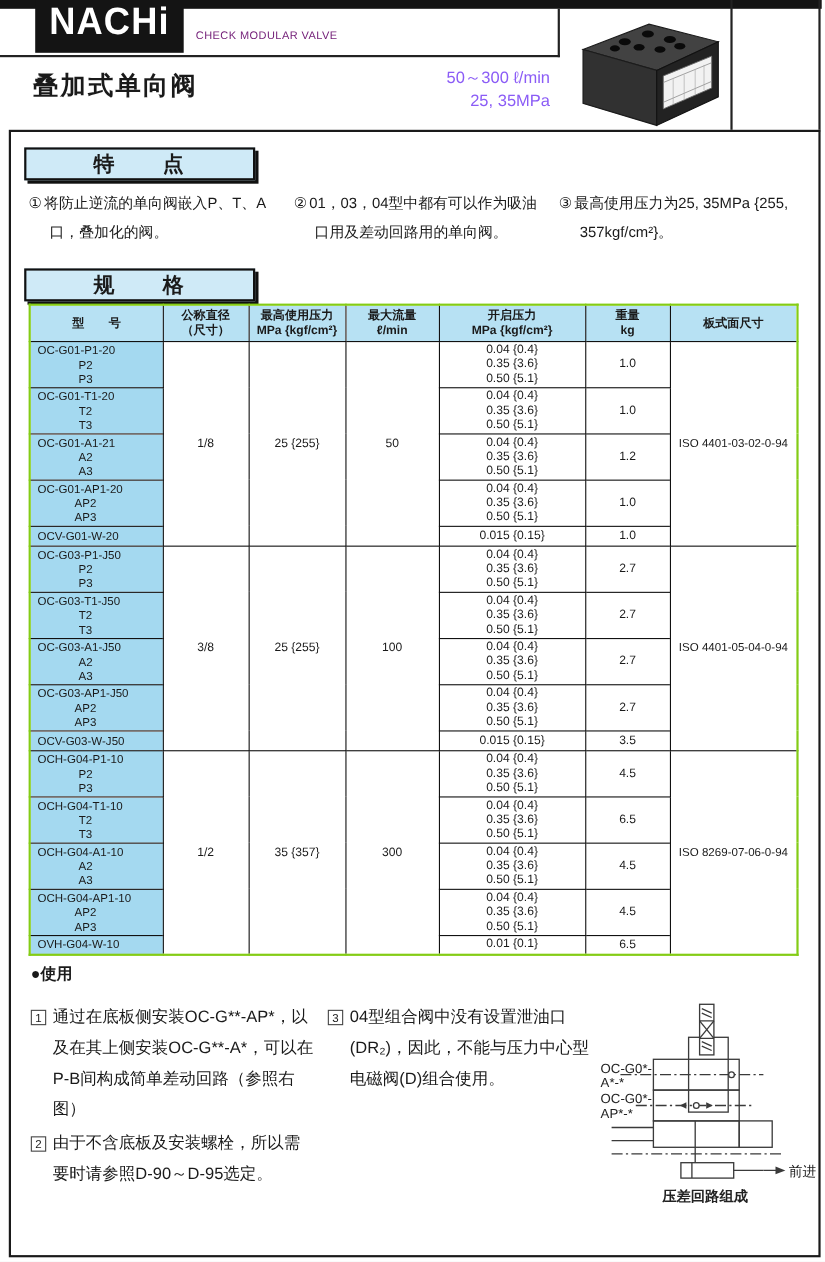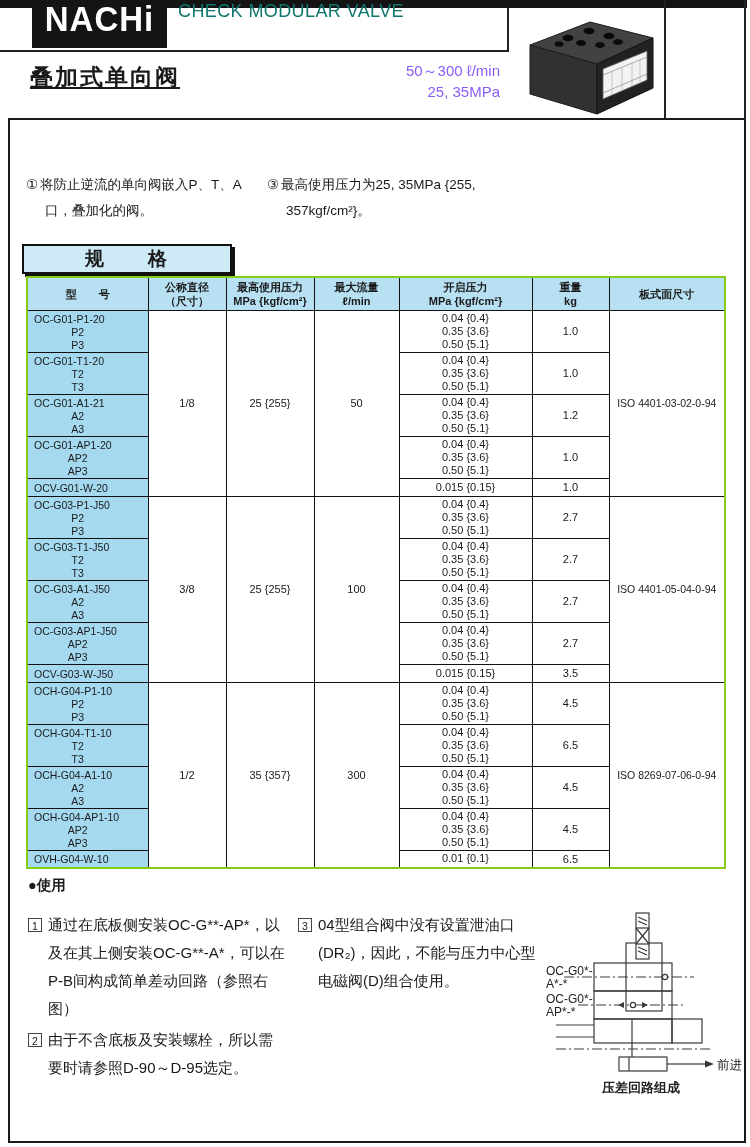--- a/index.html
+++ b/index.html
@@ -4,26 +4,26 @@
 <style>
   * { margin:0; padding:0; box-sizing:border-box; }
   body { background:#e8e8e8; font-family:"Liberation Sans", sans-serif; color:#1a1a1a; }
   .page { position:relative; width:750px; height:1147px; background:#ffffff; margin:0 auto; overflow:hidden; }
 
   
   .topbar { position:absolute; left:0; top:0; width:747px; height:8px; background:#141414; }
   .logo-box { position:absolute; left:0; top:0; width:135px; height:48px; background:#141414;
               display:flex; align-items:flex-start; justify-content:center;margin-left:32px; }
   .logo-text { color:#ffffff; font-size:33px; font-weight:bold; letter-spacing:1px; transform:scaleY(1.05); }
-  .header-en { position:absolute; left:178px; top:1px; font-size:18px; letter-spacing:0.4px; color:#0f766e; }
+  .header-en { position:absolute; left:178px; top:27px; font-size:10px; letter-spacing:0.4px; color:#701a75; }
   .h-rule1 { position:absolute; left:0; top:50px; width:509px; height:2px; background:#222; }
   .v-rule1 { position:absolute; left:507px; top:8px; width:2px; height:44px; background:#222; }
   .v-rule2 { position:absolute; left:664px; top:0; width:2px; height:120px; background:#222; }
   .v-rule3 { position:absolute; left:744px; top:0; width:2px; height:120px; background:#222; }
-  .cn-title { position:absolute; left:30px; top:62px; font-size:23px; font-weight:bold; letter-spacing:2px;text-decoration:underline; }
+  .cn-title { position:absolute; left:30px; top:62px; font-size:23px; font-weight:bold; letter-spacing:2px; }
   .header-specs { position:absolute; left:320px; top:60px; width:180px; text-align:right;
                   font-size:15px; line-height:21px; color:#8b5cf6; }
   .photo-box { position:absolute; left:509px; top:9px; width:155px; height:109px;
                display:flex; align-items:center; justify-content:center; }
 
   
   .content-box { position:absolute; left:8px; top:118px; width:738px; height:1025px;
                  border:2px solid #1a1a1a; background:#fff; }
 
   .sec-box { position:absolute; width:210px; height:30px; background:#cfeaf7;
@@ -103,23 +103,27 @@
       <line x1="91" y1="82" x2="135" y2="63" stroke="#888" stroke-width="0.7"></line>
       <line x1="100" y1="61" x2="100" y2="84" stroke="#aaa" stroke-width="0.6"></line>
       <line x1="110" y1="57" x2="110" y2="80" stroke="#aaa" stroke-width="0.6"></line>
       <line x1="120" y1="52" x2="120" y2="75" stroke="#aaa" stroke-width="0.6"></line>
       <line x1="128" y1="48" x2="128" y2="71" stroke="#aaa" stroke-width="0.6"></line>
     </svg>
   </div>
 
   <div class="content-box">
 
+    <div class="sec-box sec-feature">
+      <span>特　　点</span>
+    </div>
 
     <div class="features">
       <div class="feature"><span class="f-num">①</span><span>将防止逆流的单向阀嵌入P、T、A口，叠加化的阀。</span></div>
+      <div class="feature"><span class="f-num">②</span><span>01，03，04型中都有可以作为吸油口用及差动回路用的单向阀。</span></div>
       <div class="feature"><span class="f-num">③</span><span>最高使用压力为25, 35MPa {255, 357kgf/cm²}。</span></div>
     </div>
 
     <div class="sec-box sec-spec">
       <span>规　　格</span>
     </div>
 
     <div class="spec-table-wrap">
       <table class="spec">
         <colgroup>

